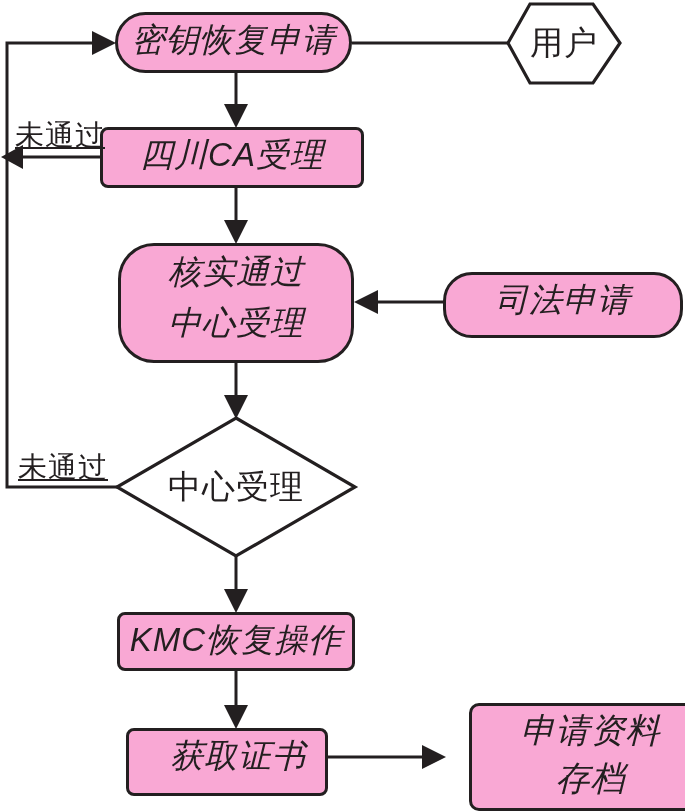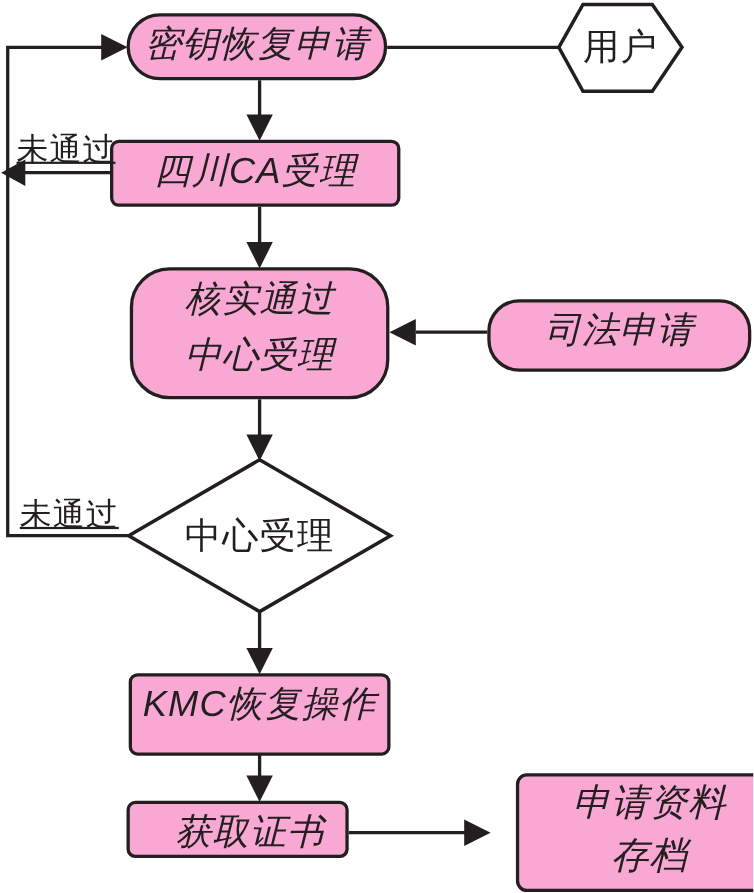--- a/index.html
+++ b/index.html
@@ -62,22 +62,22 @@
     font-weight: 500;
     letter-spacing: 1px;
     white-space: nowrap;
     text-decoration: underline;
   }
   
   #n-request  { left:115px; top:12px;  width:237px; height:61px;  border-radius:31px; }
   #n-ca       { left:100px; top:127px; width:264px; height:61px;  border-radius:8px; }
   #n-kmc      { left:118px; top:243px; width:236px; height:120px; border-radius:36px; line-height:1.55; }
   #n-judicial { left:443px; top:272px; width:240px; height:66px;  border-radius:29px; }
-  #n-kmcop    { left:117px; top:612px; width:238px; height:75px;  border-radius:8px; }
-  #n-cert     { left:115px; top:728px; width:202px; height:52px;  border-radius:8px;padding-left:22px; }
+  #n-kmcop    { left:117px; top:612px; width:238px; height:59px;  border-radius:8px; }
+  #n-cert     { left:126px; top:728px; width:202px; height:68px;  border-radius:8px;padding-left:22px; }
   #n-archive  { left:469px; top:703px; width:243px; height:108px; border-radius:10px; font-size:34px; line-height:1.42; }
   #lbl-user   { left:508px; top:8px;   width:112px; height:70px; }
   #lbl-verify { left:117px; top:465px; width:238px; height:45px; }
   #lbl-fail-top    { left:15px; top:116px; }
   #lbl-fail-bottom { left:18px; top:448px; }
 </style>
 </head>
 <body>
 
 <div class="stage">

